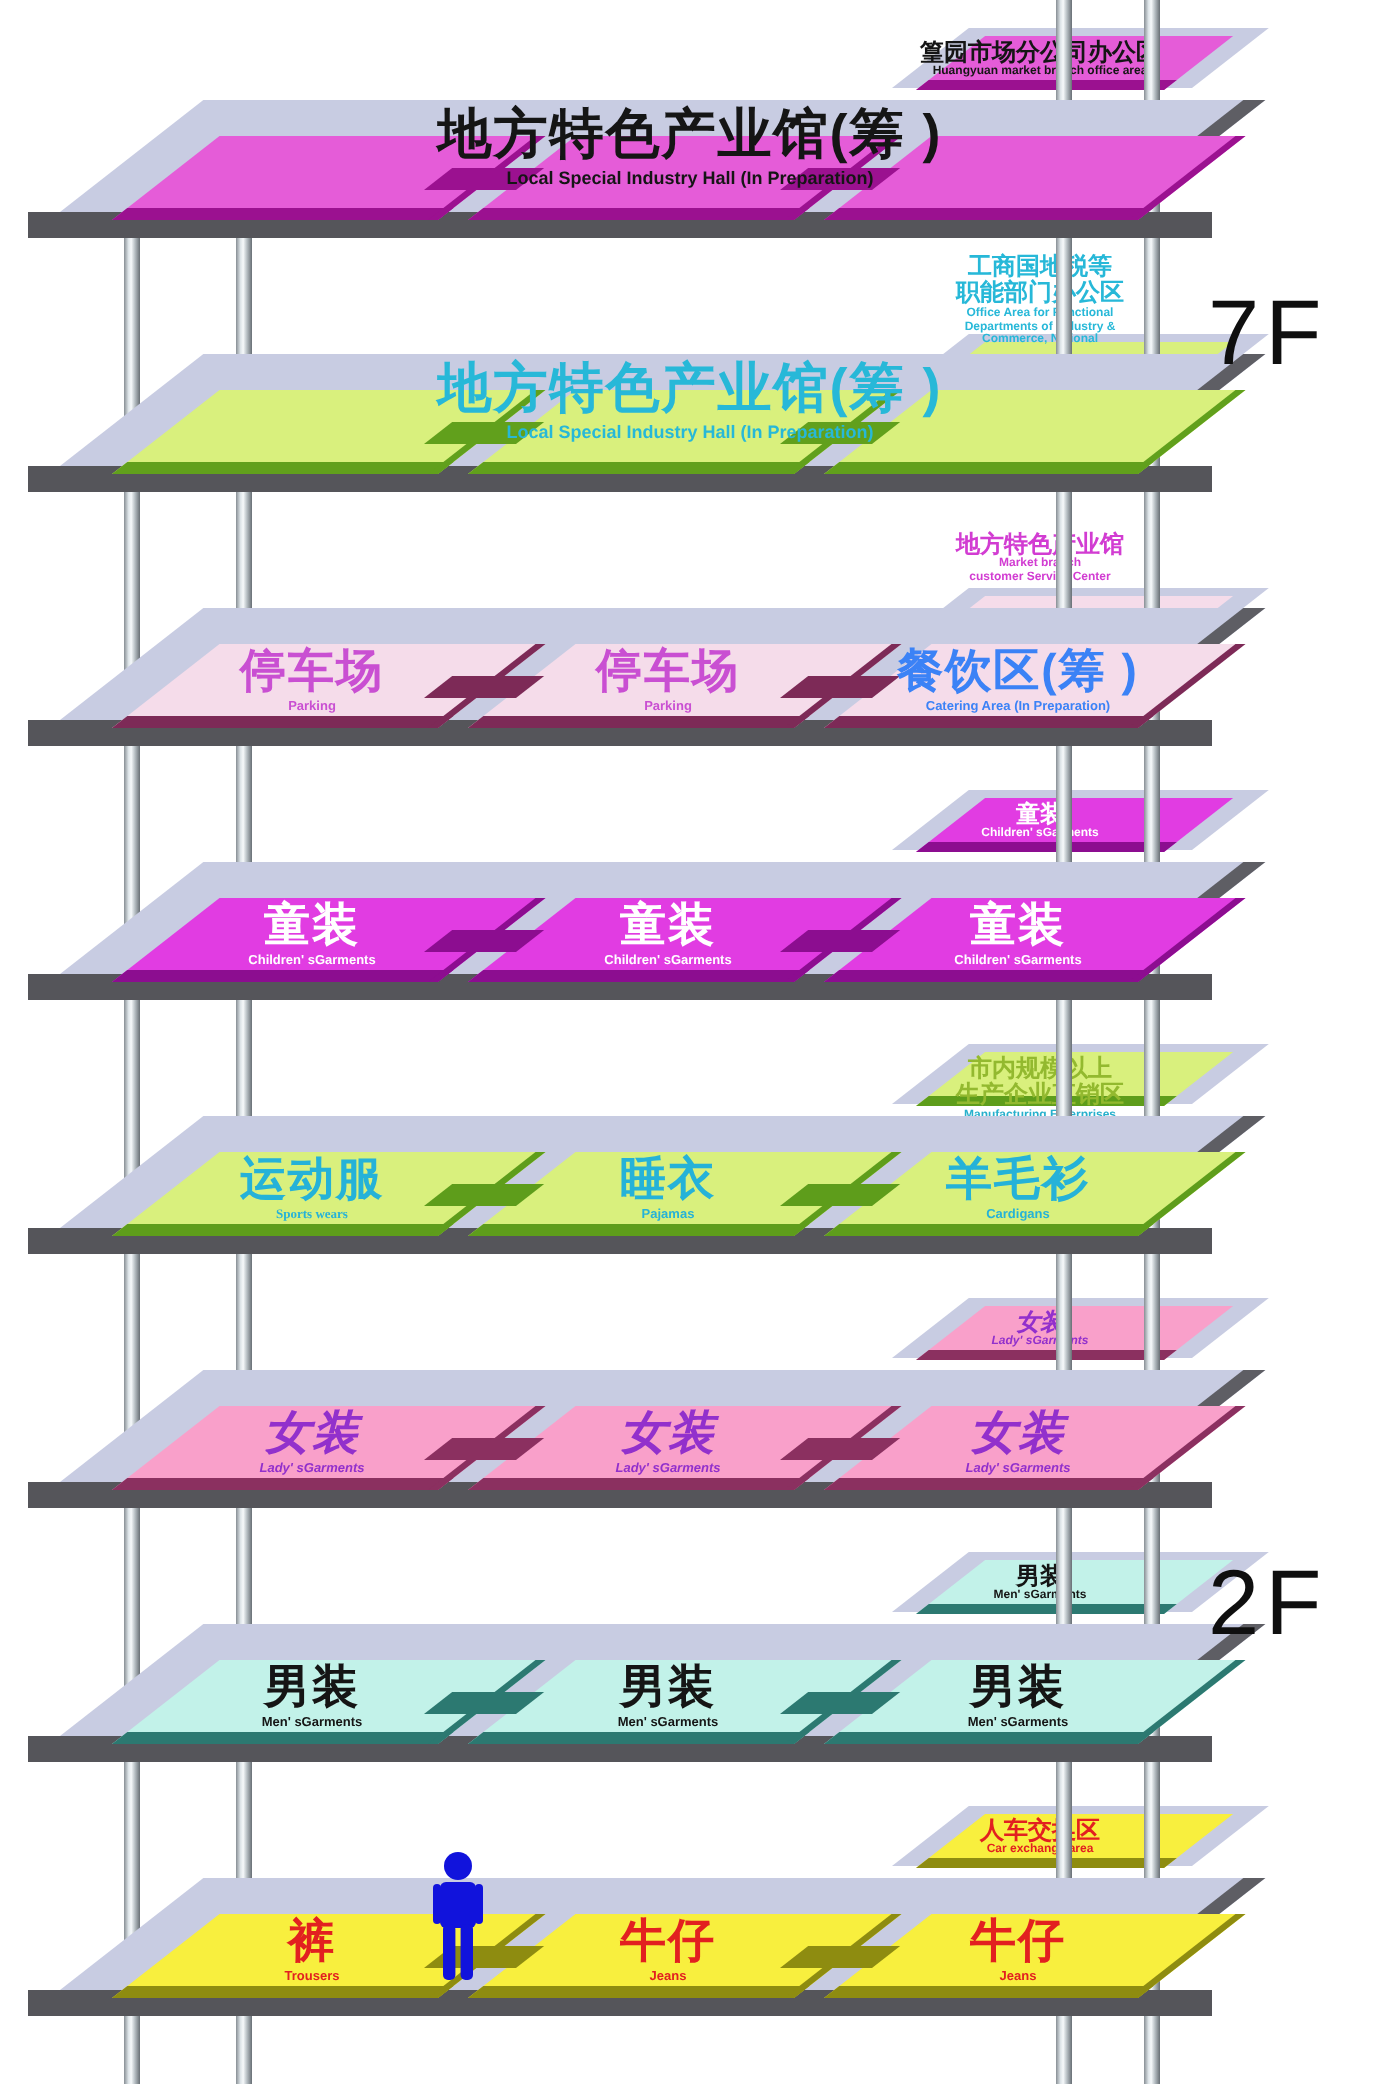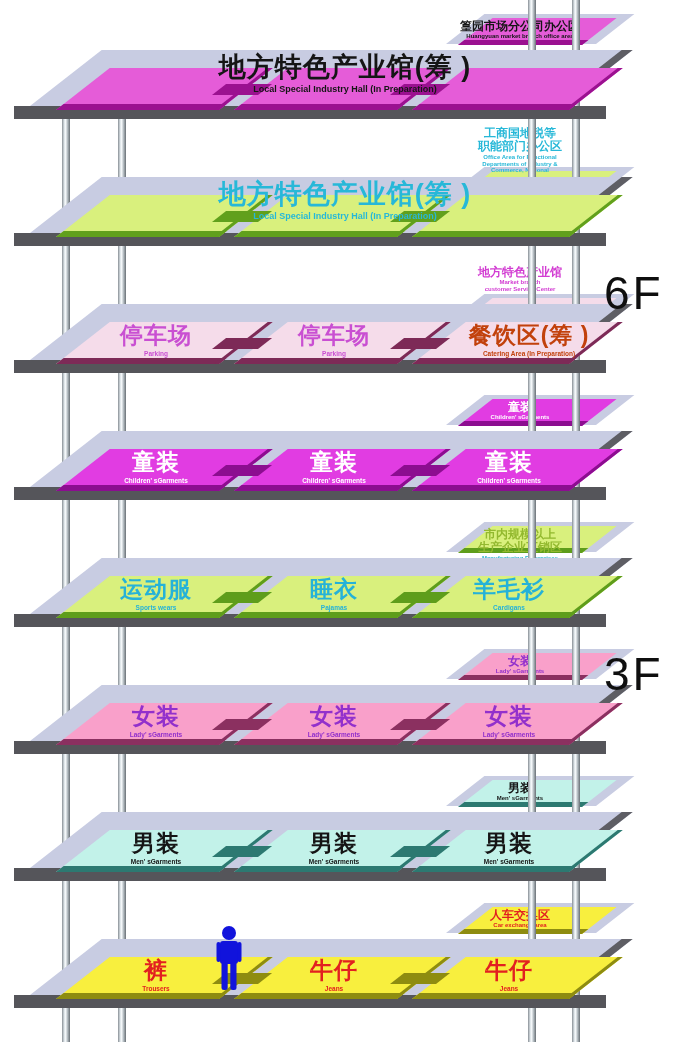--- a/index.html
+++ b/index.html
@@ -72,20 +72,21 @@
       <div class="fbar"></div>
       <div class="sec" style="left: 56px; width: 158px; background: rgb(217, 240, 125); border-bottom-color: rgb(97, 160, 28); border-right-color: rgb(97, 160, 28);"></div>
       <div class="sec" style="left: 234px; width: 158px; background: rgb(217, 240, 125); border-bottom-color: rgb(97, 160, 28); border-right-color: rgb(97, 160, 28);"></div>
       <div class="sec" style="left: 412px; width: 152px; background: rgb(217, 240, 125); border-bottom-color: rgb(97, 160, 28); border-right-color: rgb(97, 160, 28);"></div>
       <div class="dash" style="left: 212px; background: rgb(97, 160, 28);"></div>
       <div class="dash" style="left: 390px; background: rgb(97, 160, 28);"></div>
       <div class="banner" style="color: rgb(39, 184, 216);">
         <div class="zh">地方特色产业馆(筹 )</div>
         <div class="en">Local Special Industry Hall (In Preparation)</div>
       </div>
+      <div class="fnum">7F</div>
     </div>
     <div class="floor" style="top: 254px;">
       <div class="plat" style="top: 40px;"></div>
       <div class="badge" style="background: rgb(245, 220, 234); border-bottom-color: rgb(125, 42, 87); top: 44px;"></div>
       <div class="badge-text" style="color: rgb(210, 60, 210); top: 12px;">
         <div class="badge-zh">地方特色产业馆</div>
         <div class="badge-en">Market branch</div>
         <div class="badge-en">customer Service Center</div>
       </div>
       <div class="slab"></div>
@@ -96,25 +97,24 @@
       <div class="dash" style="left: 212px; background: rgb(125, 42, 87);"></div>
       <div class="dash" style="left: 390px; background: rgb(125, 42, 87);"></div>
       <div class="seclabel" style="left: 72px; width: 168px; color: rgb(201, 79, 210);">
         <div class="zh">停车场</div>
         <div class="en">Parking</div>
       </div>
       <div class="seclabel" style="left: 250px; width: 168px; color: rgb(201, 79, 210);">
         <div class="zh">停车场</div>
         <div class="en">Parking</div>
       </div>
-      <div class="seclabel" style="left: 448px; width: 162px; color: #c2410c;">
+      <div class="seclabel" style="left: 428px; width: 162px; color: #3b82f6;">
         <div class="zh">餐饮区(筹 )</div>
         <div class="en">Catering Area (In Preparation)</div>
       </div>
-      <div class="fnum">6F</div>
     </div>
     <div class="floor" style="top: 381px;">
       <div class="plat"></div>
       <div class="badge" style="background: rgb(225, 60, 226); border-bottom-color: rgb(140, 13, 144); top: 18px;"></div>
       <div class="badge-text" style="color: rgb(255, 255, 255); top: 20px;">
         <div class="badge-zh">童装</div>
         <div class="badge-en">Children' sGarments</div>
       </div>
       <div class="slab"></div>
       <div class="fbar"></div>
@@ -145,34 +145,34 @@
         <div class="badge-en" style="color: rgb(39, 176, 204);">Manufacturing Enterprises</div>
         <div class="badge-en" style="color: rgb(39, 176, 204);">Direct Sale Area</div>
       </div>
       <div class="slab"></div>
       <div class="fbar"></div>
       <div class="sec" style="left: 56px; width: 158px; background: rgb(217, 240, 125); border-bottom-color: rgb(94, 157, 27); border-right-color: rgb(94, 157, 27);"></div>
       <div class="sec" style="left: 234px; width: 158px; background: rgb(217, 240, 125); border-bottom-color: rgb(94, 157, 27); border-right-color: rgb(94, 157, 27);"></div>
       <div class="sec" style="left: 412px; width: 152px; background: rgb(217, 240, 125); border-bottom-color: rgb(94, 157, 27); border-right-color: rgb(94, 157, 27);"></div>
       <div class="dash" style="left: 212px; background: rgb(94, 157, 27);"></div>
       <div class="dash" style="left: 390px; background: rgb(94, 157, 27);"></div>
-      <div class="seclabel" style="left: 72px; width: 168px; color: rgb(37, 178, 216);">
+      <div class="seclabel" style="left: 72px; width: 168px; color: rgb(37, 178, 216); font-family: Liberation Serif, serif;">
         <div class="zh">运动服</div>
         <div class="en">Sports wears</div>
       </div>
       <div class="seclabel" style="left: 250px; width: 168px; color: rgb(37, 178, 216);">
         <div class="zh">睡衣</div>
         <div class="en">Pajamas</div>
       </div>
       <div class="seclabel" style="left: 428px; width: 162px; color: rgb(37, 178, 216);">
         <div class="zh">羊毛衫</div>
         <div class="en">Cardigans</div>
       </div>
     </div>
-    <div class="floor" style="top: 635px;">
+    <div class="floor" style="top: 635px; font-style: italic;">
       <div class="plat"></div>
       <div class="badge" style="background: rgb(249, 160, 202); border-bottom-color: rgb(139, 48, 96); top: 18px;"></div>
       <div class="badge-text" style="color: rgb(146, 48, 204); top: 20px;">
         <div class="badge-zh">女装</div>
         <div class="badge-en">Lady' sGarments</div>
       </div>
       <div class="slab"></div>
       <div class="fbar"></div>
       <div class="sec" style="left: 56px; width: 158px; background: rgb(249, 160, 202); border-bottom-color: rgb(139, 48, 96); border-right-color: rgb(139, 48, 96);"></div>
       <div class="sec" style="left: 234px; width: 158px; background: rgb(249, 160, 202); border-bottom-color: rgb(139, 48, 96); border-right-color: rgb(139, 48, 96);"></div>
@@ -184,21 +184,20 @@
         <div class="en">Lady' sGarments</div>
       </div>
       <div class="seclabel" style="left: 250px; width: 168px; color: rgb(146, 48, 204);">
         <div class="zh">女装</div>
         <div class="en">Lady' sGarments</div>
       </div>
       <div class="seclabel" style="left: 428px; width: 162px; color: rgb(146, 48, 204);">
         <div class="zh">女装</div>
         <div class="en">Lady' sGarments</div>
       </div>
-      <div class="fnum">3F</div>
     </div>
     <div class="floor" style="top: 762px;">
       <div class="plat"></div>
       <div class="badge" style="background: rgb(194, 242, 233); border-bottom-color: rgb(44, 121, 113); top: 18px;"></div>
       <div class="badge-text" style="color: rgb(21, 21, 21); top: 20px;">
         <div class="badge-zh">男装</div>
         <div class="badge-en">Men' sGarments</div>
       </div>
       <div class="slab"></div>
       <div class="fbar"></div>
@@ -212,20 +211,21 @@
         <div class="en">Men' sGarments</div>
       </div>
       <div class="seclabel" style="left: 250px; width: 168px; color: rgb(21, 21, 21);">
         <div class="zh">男装</div>
         <div class="en">Men' sGarments</div>
       </div>
       <div class="seclabel" style="left: 428px; width: 162px; color: rgb(21, 21, 21);">
         <div class="zh">男装</div>
         <div class="en">Men' sGarments</div>
       </div>
+      <div class="fnum">2F</div>
     </div>
     <div class="floor" style="top: 889px;">
       <div class="plat"></div>
       <div class="badge" style="background: rgb(248, 239, 62); border-bottom-color: rgb(142, 140, 16); top: 18px;"></div>
       <div class="badge-text" style="color: rgb(226, 32, 32); top: 20px;">
         <div class="badge-zh">人车交换区</div>
         <div class="badge-en">Car exchange area</div>
       </div>
       <div class="slab"></div>
       <div class="fbar"></div>

